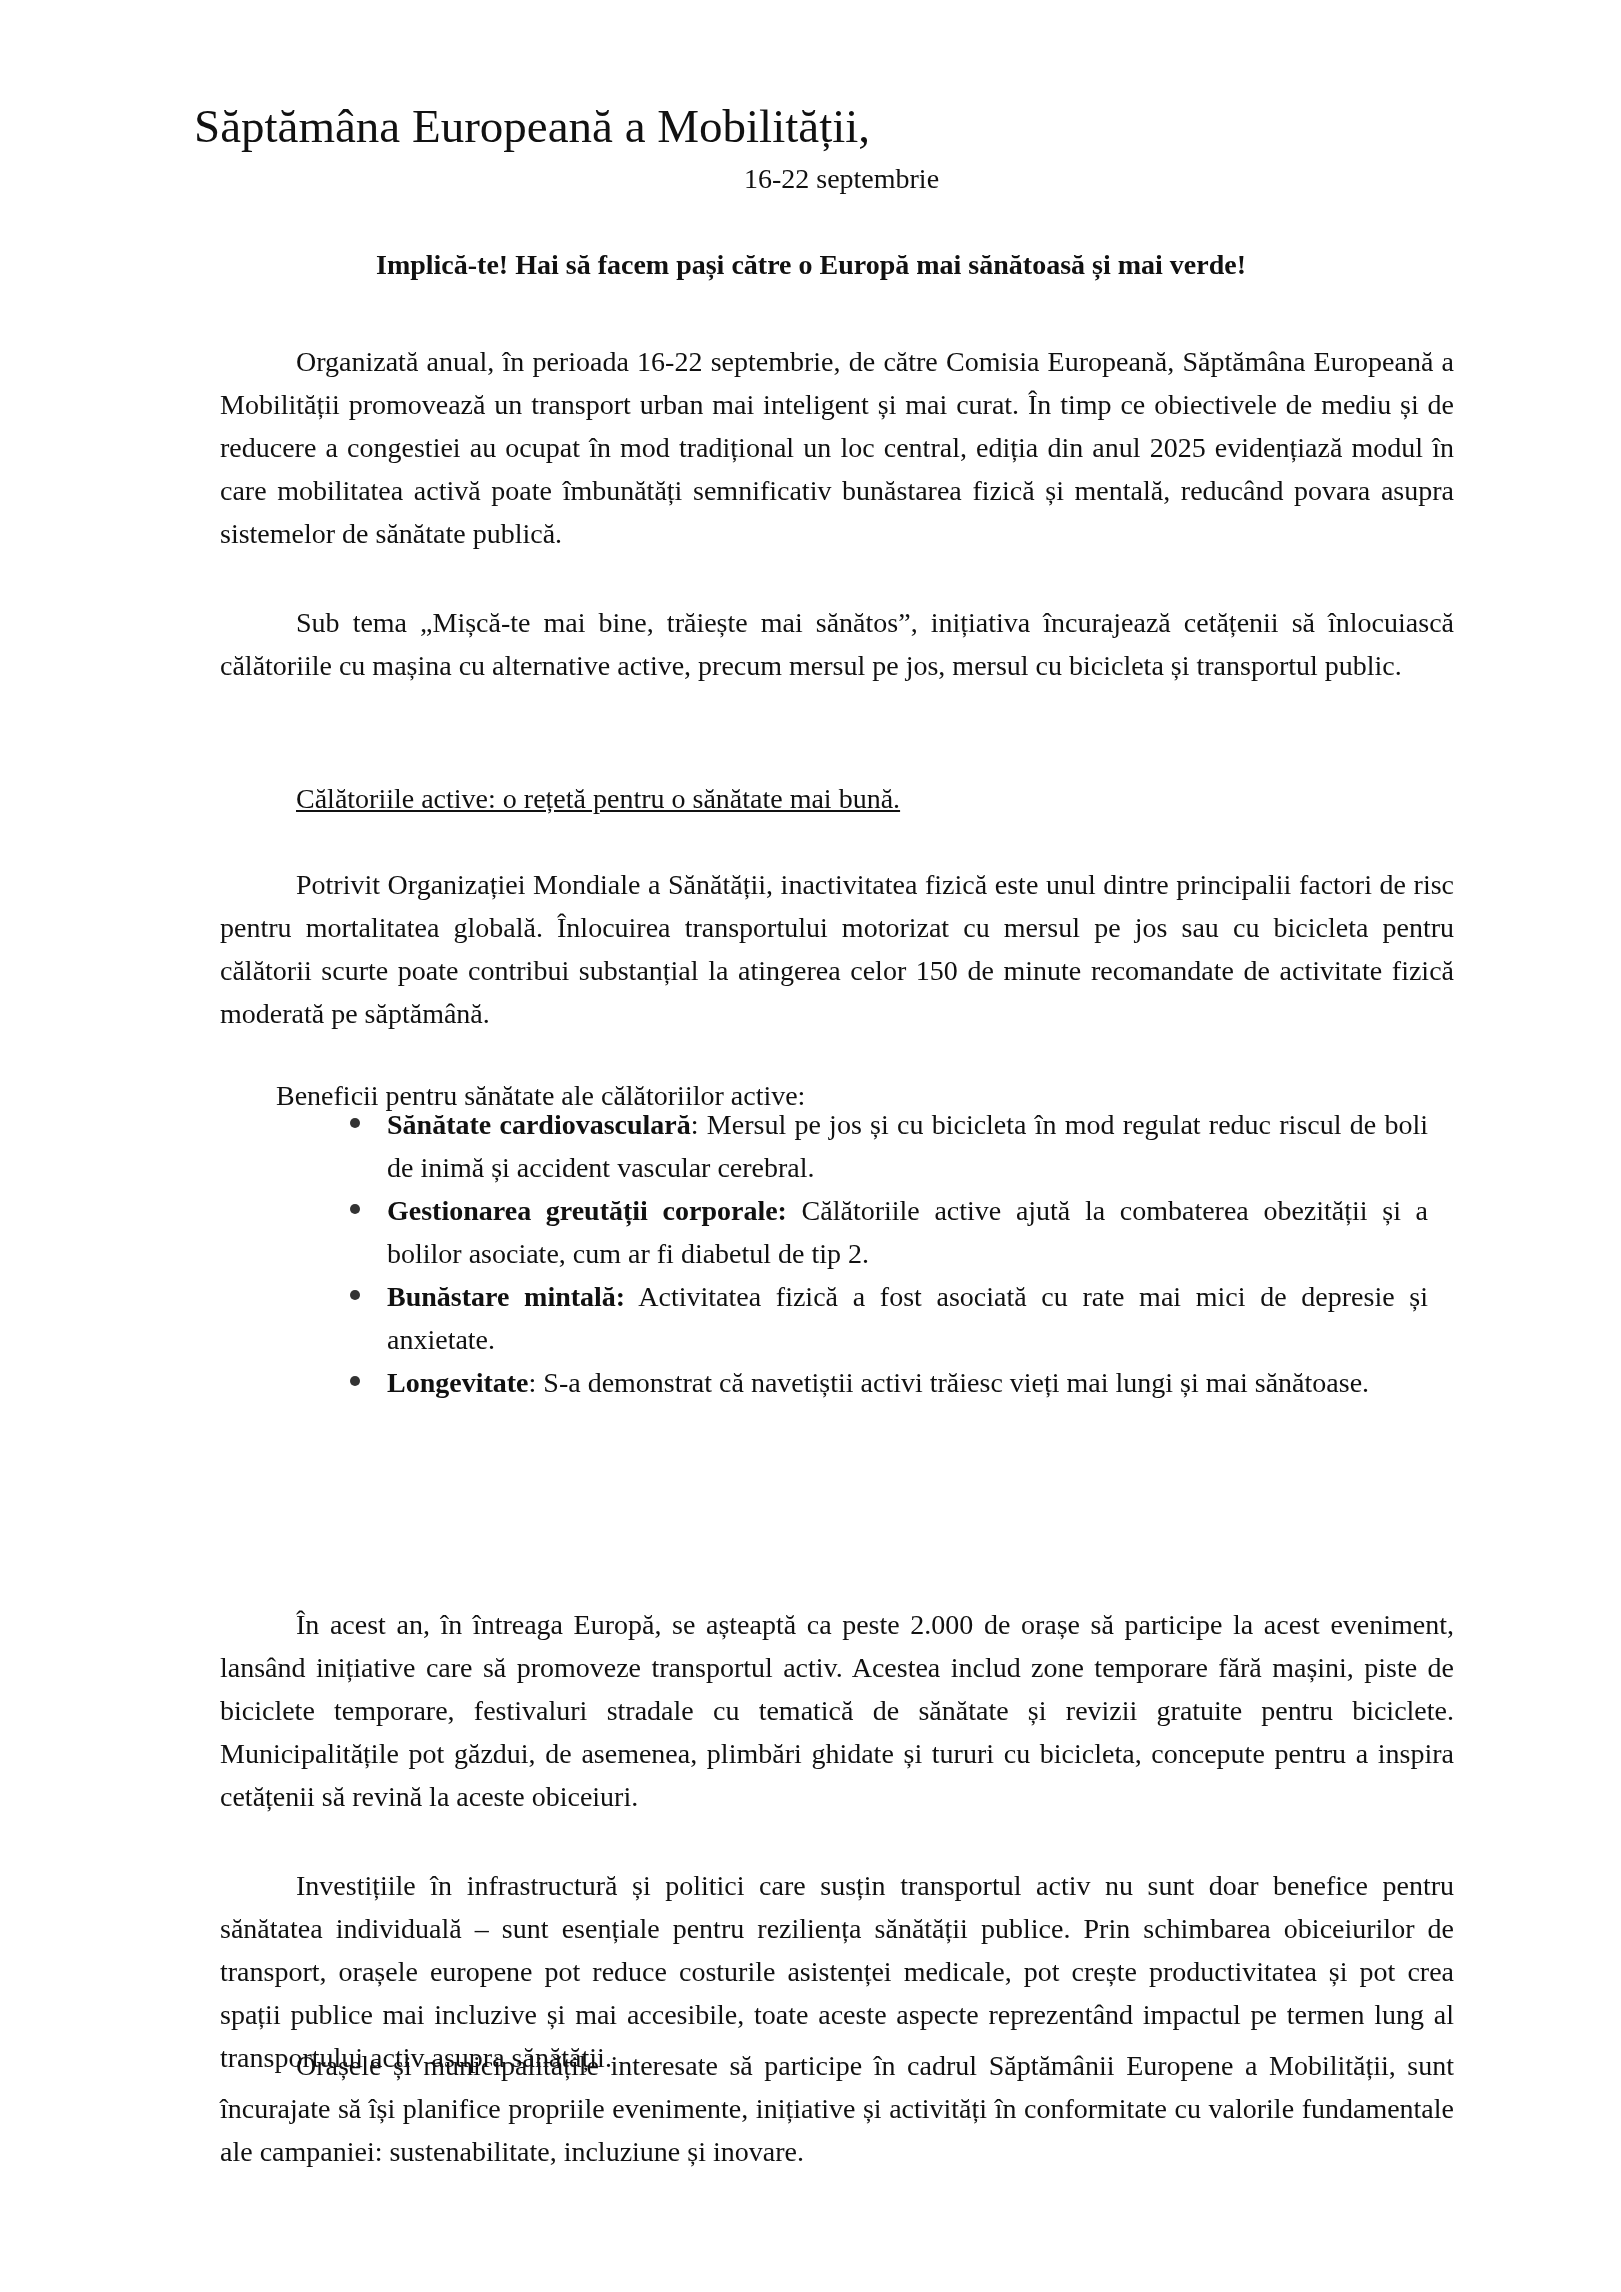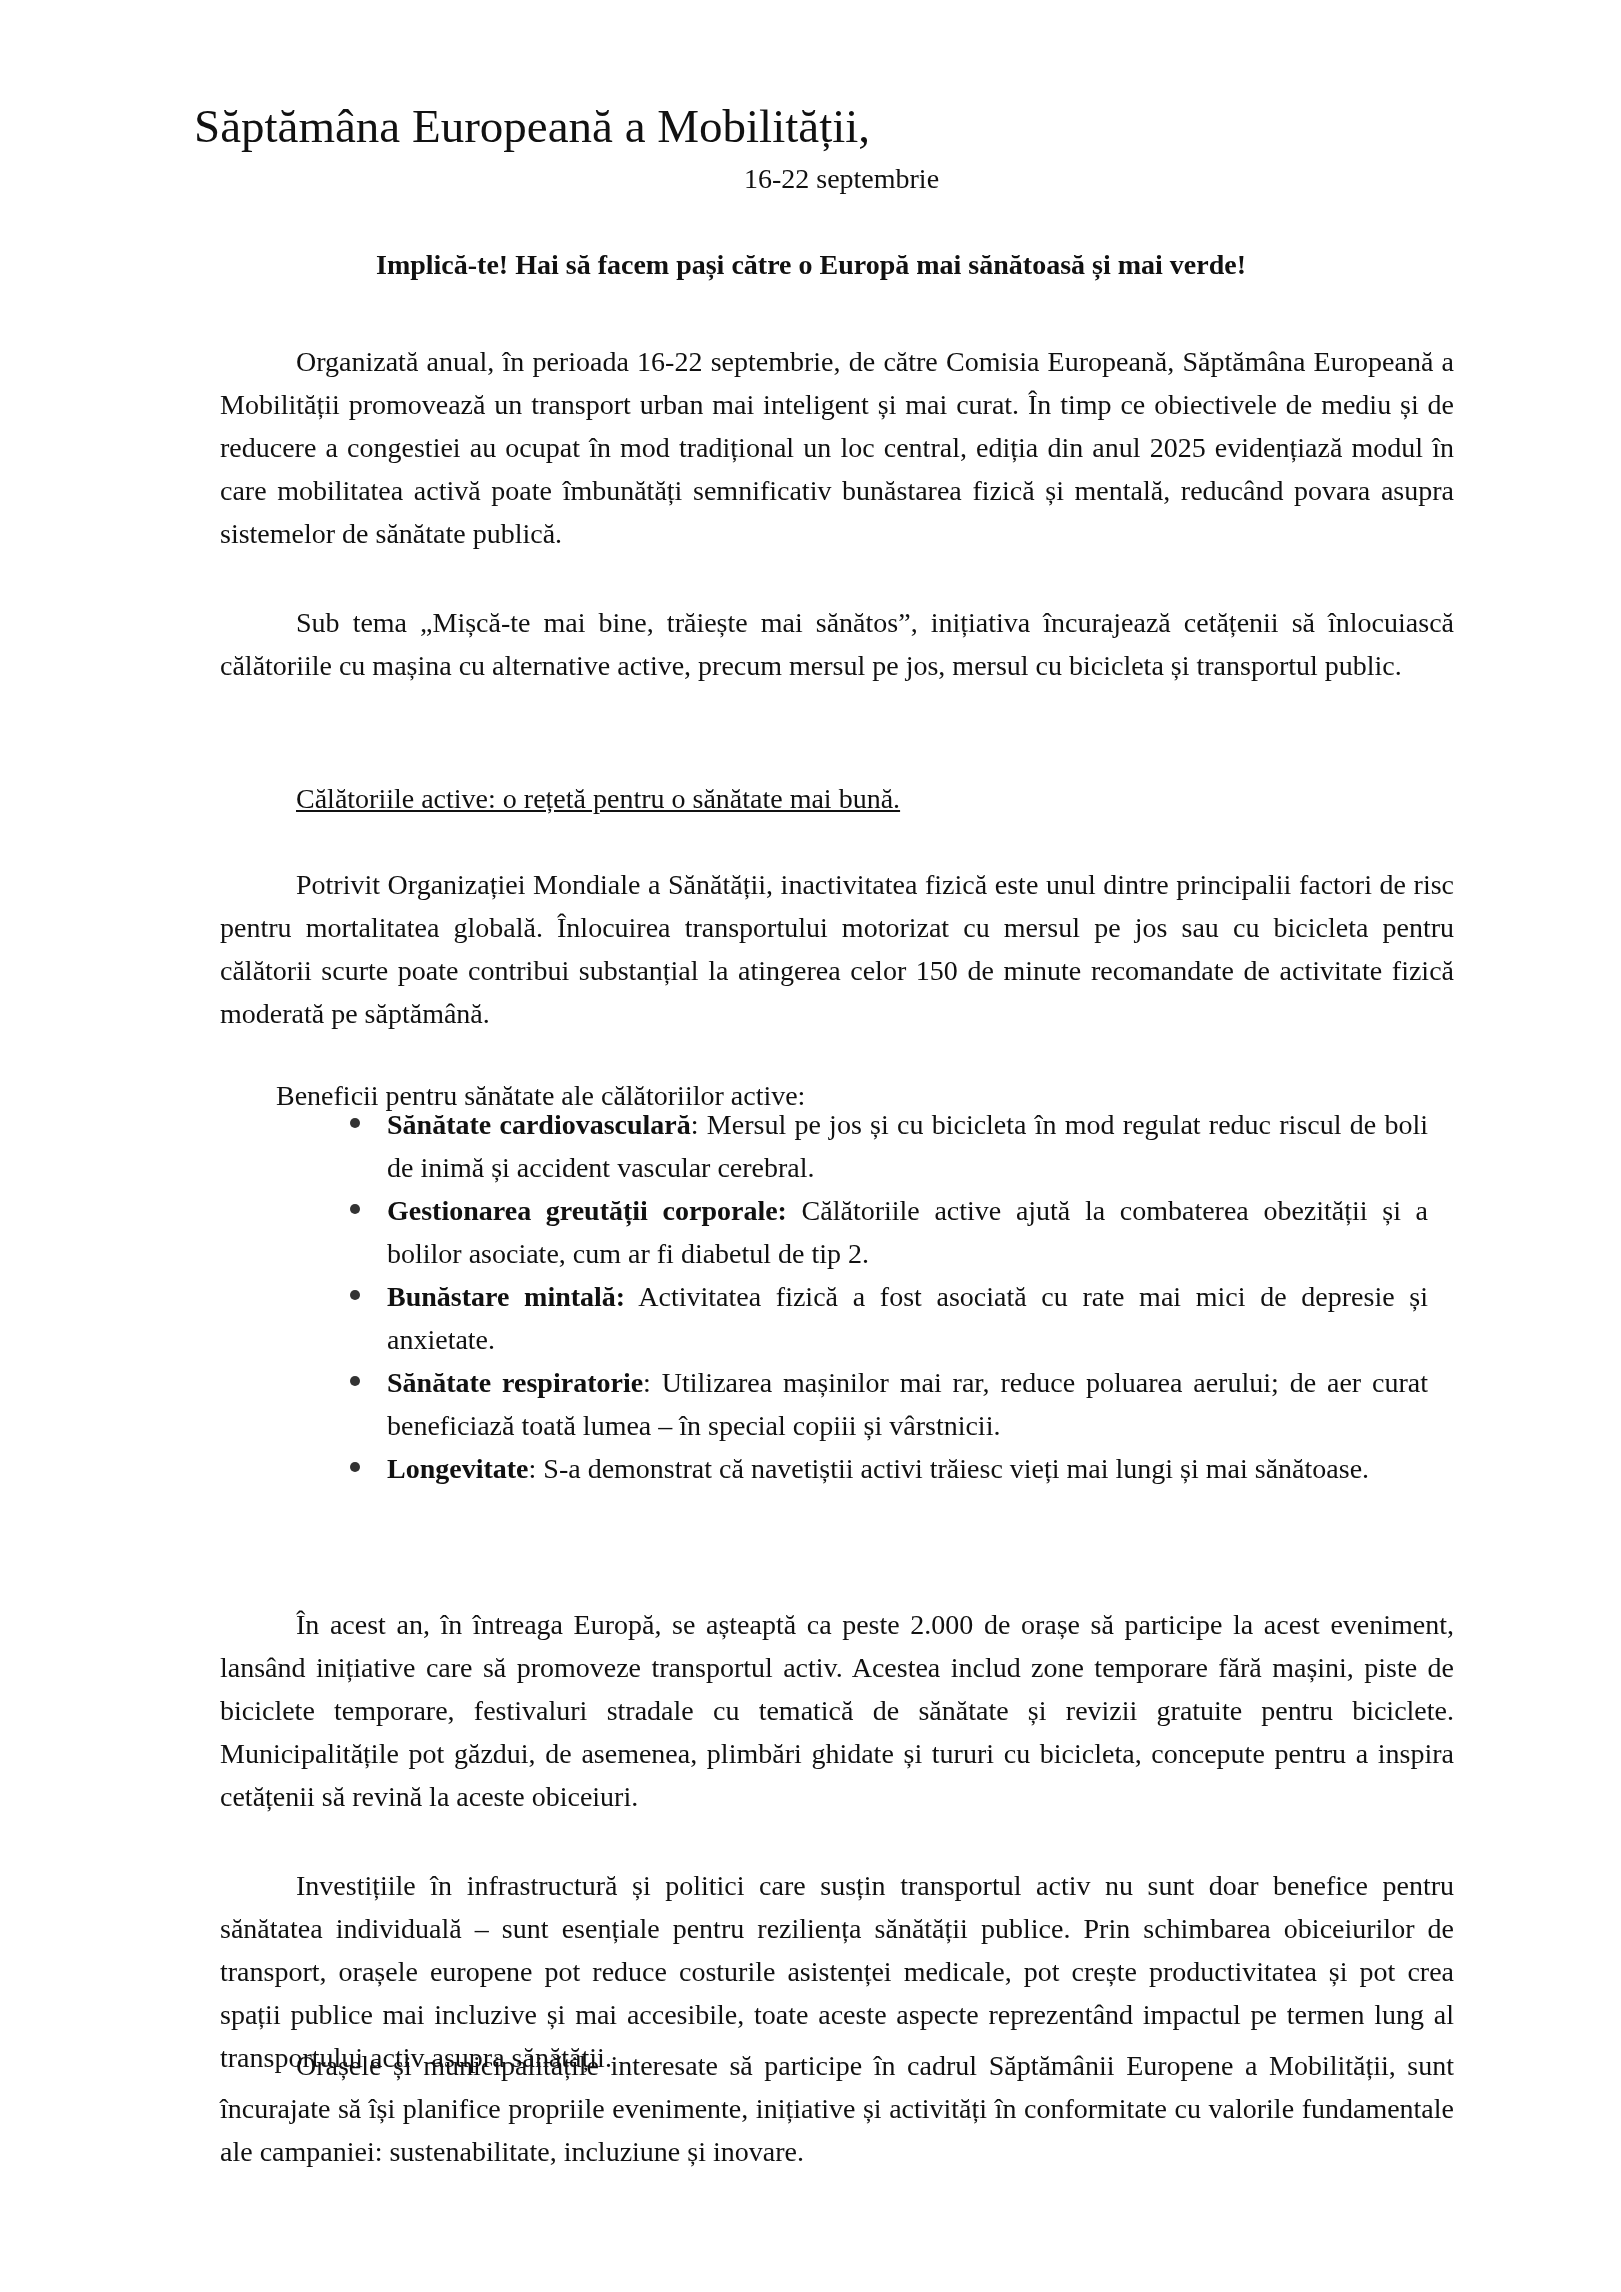--- a/index.html
+++ b/index.html
@@ -62,24 +62,20 @@
     <li>
       <span class="bullet"></span>
       <b>Gestionarea greutății corporale:</b><span> </span><span>Călătoriile active ajută la combaterea obezității și a bolilor asociate, cum ar fi diabetul de tip 2.</span>
     </li>
     <li>
       <span class="bullet"></span>
       <b>Bunăstare mintală:</b><span> </span><span>Activitatea fizică a fost asociată cu rate mai mici de depresie și anxietate.</span>
     </li>
     <li>
       <span class="bullet"></span>
-      <b>Sănătate respiratorie</b><span>: </span><span>Utilizarea mașinilor mai rar, reduce poluarea aerului; de aer curat beneficiază toată lumea – în special copiii și vârstnicii.</span>
-    </li>
-    <li>
-      <span class="bullet"></span>
       <b>Longevitate</b><span>: </span><span>S-a demonstrat că navetiștii activi trăiesc vieți mai lungi și mai sănătoase.</span>
     </li>
   </ul>
 
   <p class="para" style="top:1589px;">În acest an, în întreaga Europă, se așteaptă ca peste 2.000 de orașe să participe la acest eveniment, lansând inițiative care să promoveze transportul activ. Acestea includ zone temporare fără mașini, piste de biciclete temporare, festivaluri stradale cu tematică de sănătate și revizii gratuite pentru biciclete. Municipalitățile pot găzdui, de asemenea, plimbări ghidate și tururi cu bicicleta, concepute pentru a inspira cetățenii să revină la aceste obiceiuri.</p>
   <p class="para" style="top:1850px;">Investițiile în infrastructură și politici care susțin transportul activ nu sunt doar benefice pentru sănătatea individuală – sunt esențiale pentru reziliența sănătății publice. Prin schimbarea obiceiurilor de transport, orașele europene pot reduce costurile asistenței medicale, pot crește productivitatea și pot crea spații publice mai incluzive și mai accesibile, toate aceste aspecte reprezentând impactul pe termen lung al transportului activ asupra sănătății.</p>
   <p class="para" style="top:2030px;">Orașele și municipalitățile interesate să participe în cadrul Săptămânii Europene a Mobilității, sunt încurajate să își planifice propriile evenimente, inițiative și activități în conformitate cu valorile fundamentale ale campaniei: sustenabilitate, incluziune și inovare.</p>
 </div>
 
 

